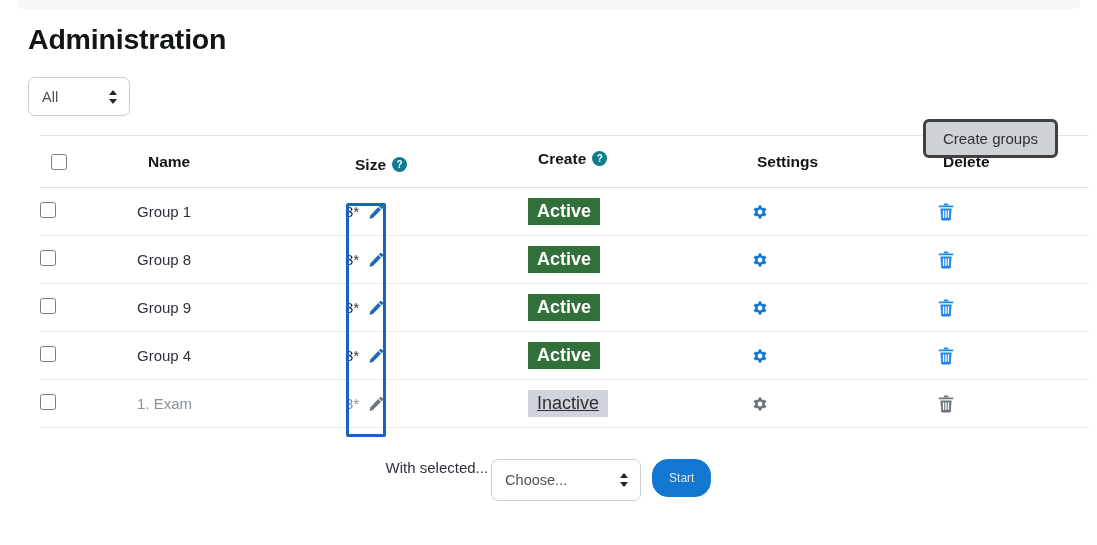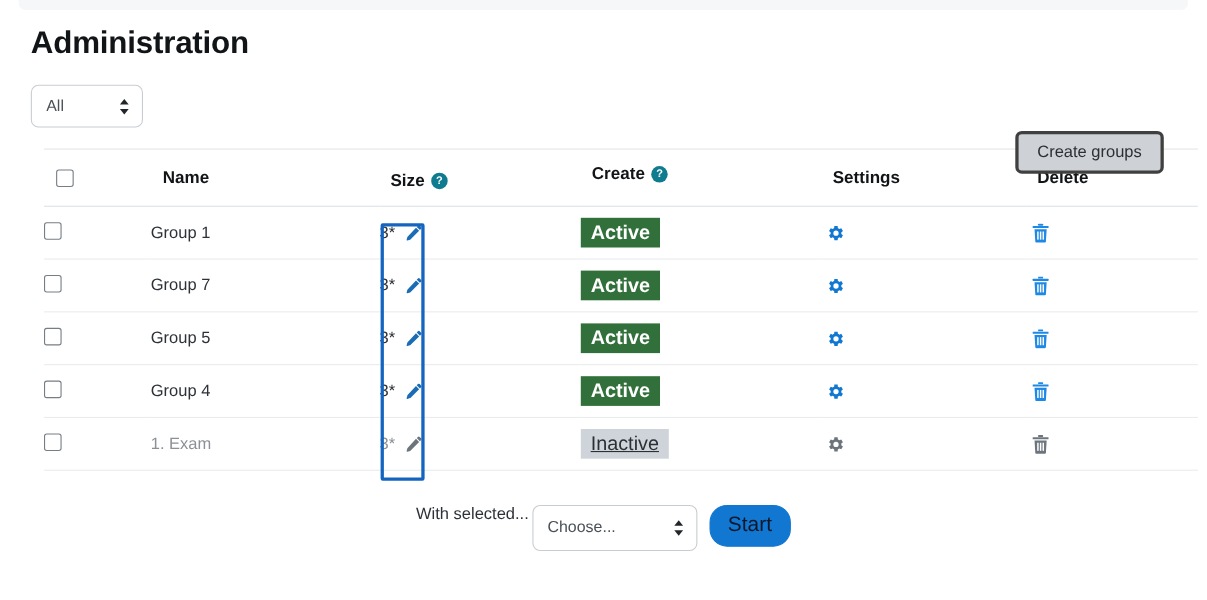--- a/index.html
+++ b/index.html
@@ -239,22 +239,22 @@
     font-size: 15px;
     color: #2d3238;
     margin-right: 3px;
   }
   #bulk-select { width: 150px; height: 42px; }
   .btn-start {
     margin-left: 11px;
     height: 38px;
     padding: 0 16px;
     font-family: "Liberation Sans", sans-serif;
-    font-size: 19px;
-    color: #0f172a;
+    font-size: 12px;
+    color: #e5e5e5;
     background: #1177d1;
     border: 1px solid #1177d1;
     border-radius: 16px;
     cursor: pointer;
   }
 
   
   .highlight-box {
     position: absolute;
     left: 346px;
@@ -360,21 +360,21 @@
                   <rect x="1" y="2.9" width="18" height="2.3" rx="0.4"></rect>
                   <path d="M3.1 6.6h13.8l-.9 14.1a1 1 0 01-1 .94H5a1 1 0 01-1-.94L3.1 6.6z"></path>
                   <rect x="6.1" y="9.1" width="1.7" height="9.2" fill="#ffffff"></rect>
                   <rect x="9.15" y="9.1" width="1.7" height="9.2" fill="#ffffff"></rect>
                   <rect x="12.2" y="9.1" width="1.7" height="9.2" fill="#ffffff"></rect>
                 </svg>
               </span></td>
           </tr>
           <tr>
             <td class="td-check"><span class="cb"></span></td>
-            <td class="td-name"><span>Group 7</span></td>
+            <td class="td-name"><span>Group 8</span></td>
             <td class="td-size">
               <span class="size-cell">
                 <span class="size-val">3*</span>
                 <span class="pencil-btn">
                   <svg width="17" height="17" viewBox="0 0 24 24" fill="#1a6cb5">
                     <path d="M3.3 17.6l-1 3.6c-.15.55.36 1.06.9.9l3.6-1.03a1 1 0 00.42-.25L18.4 9.63l-4.03-4.03L3.55 17.18a1 1 0 00-.25.42z"></path>
                     <path d="M20.95 4.85l-1.8-1.8a1.6 1.6 0 00-2.27 0l-1.55 1.55 4.07 4.07 1.55-1.55a1.6 1.6 0 000-2.27z"></path>
                   </svg>
                 </span>
               </span>
@@ -391,21 +391,21 @@
                   <rect x="1" y="2.9" width="18" height="2.3" rx="0.4"></rect>
                   <path d="M3.1 6.6h13.8l-.9 14.1a1 1 0 01-1 .94H5a1 1 0 01-1-.94L3.1 6.6z"></path>
                   <rect x="6.1" y="9.1" width="1.7" height="9.2" fill="#ffffff"></rect>
                   <rect x="9.15" y="9.1" width="1.7" height="9.2" fill="#ffffff"></rect>
                   <rect x="12.2" y="9.1" width="1.7" height="9.2" fill="#ffffff"></rect>
                 </svg>
               </span></td>
           </tr>
           <tr>
             <td class="td-check"><span class="cb"></span></td>
-            <td class="td-name"><span>Group 5</span></td>
+            <td class="td-name"><span>Group 9</span></td>
             <td class="td-size">
               <span class="size-cell">
                 <span class="size-val">3*</span>
                 <span class="pencil-btn">
                   <svg width="17" height="17" viewBox="0 0 24 24" fill="#1a6cb5">
                     <path d="M3.3 17.6l-1 3.6c-.15.55.36 1.06.9.9l3.6-1.03a1 1 0 00.42-.25L18.4 9.63l-4.03-4.03L3.55 17.18a1 1 0 00-.25.42z"></path>
                     <path d="M20.95 4.85l-1.8-1.8a1.6 1.6 0 00-2.27 0l-1.55 1.55 4.07 4.07 1.55-1.55a1.6 1.6 0 000-2.27z"></path>
                   </svg>
                 </span>
               </span>

